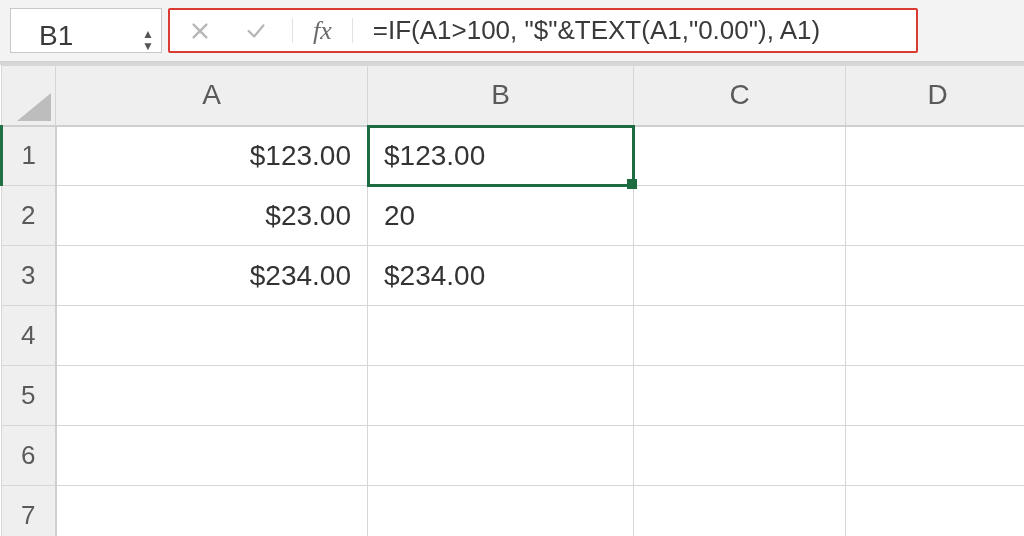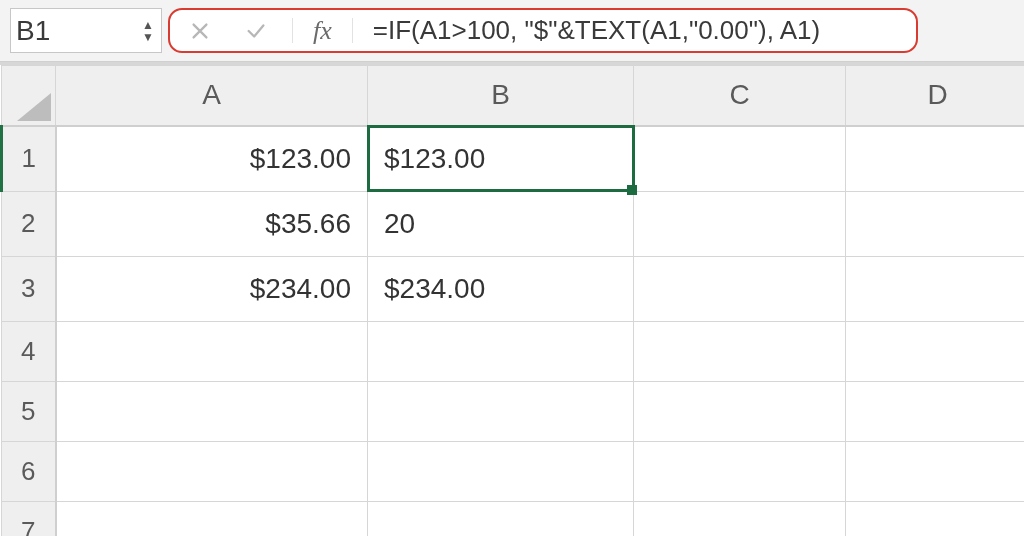--- a/index.html
+++ b/index.html
@@ -17,47 +17,47 @@
     display: flex;
     align-items: stretch;
     height: 62px;
     padding: 8px 8px 8px 10px;
     gap: 6px;
     background: #f3f3f3;
     border-bottom: 1px solid #d0d0d0;
   }
   .name-box {
     display: flex;
-    align-items: center;
+    align-items: flex-end;
     width: 152px;
     height: 100%;
     background: #fff;
     border: 1px solid #c7c7c7;
-    padding: 0 6px 0 5px;
+    padding: 0 6px 0 28px;
     font-size: 28px;
     color: #3a3a3a;
     justify-content: space-between;
   }
   .name-box .stepper {
     display: flex;
     flex-direction: column;
     line-height: 12px;
     color: #555;
     font-size: 12px;
   }
   .stepper span { display:block; width:14px; text-align:center; }
 
   .fx-area {
     flex: 0 0 auto;
     display: flex;
     align-items: center;
     height: 100%;
     background: #fff;
     border: 2px solid #d93b30;
-    border-radius: 14px;
+    border-radius: 2px;
     padding: 0 10px;
     gap: 16px;
     width: 750px;
   }
   .fx-btn {
     width: 40px;
     display: flex;
     align-items: center;
     justify-content: center;
     color: #b7b7b7;
@@ -138,21 +138,21 @@
     border-left: 3px solid #207245;
   }
   
   thead th.active-col {
     border-bottom: 2px solid #bdbdbd;
   }
 
   td.cell {
     font-size: 28px;
     color: #333;
-    padding: 16px 16px;
+    padding: 3px 16px;
     background: #fff;
     position: relative;
   }
   td.cell.right { text-align: right; }
   td.cell.left  { text-align: left; }
 
   
   td.cell.selected {
     outline: 3px solid #1d6b40;
     outline-offset: -2px;
@@ -219,21 +219,21 @@
     <tbody>
       <tr class="active-row">
         <th class="rh">1</th>
         <td class="cell right">$123.00</td>
         <td class="cell left selected">$123.00</td>
         <td class="cell"></td>
         <td class="cell"></td>
       </tr>
       <tr>
         <th class="rh">2</th>
-        <td class="cell right">$35.66</td>
+        <td class="cell right">$23.00</td>
         <td class="cell left">20</td>
         <td class="cell"></td>
         <td class="cell"></td>
       </tr>
       <tr>
         <th class="rh">3</th>
         <td class="cell right">$234.00</td>
         <td class="cell left">$234.00</td>
         <td class="cell"></td>
         <td class="cell"></td>

